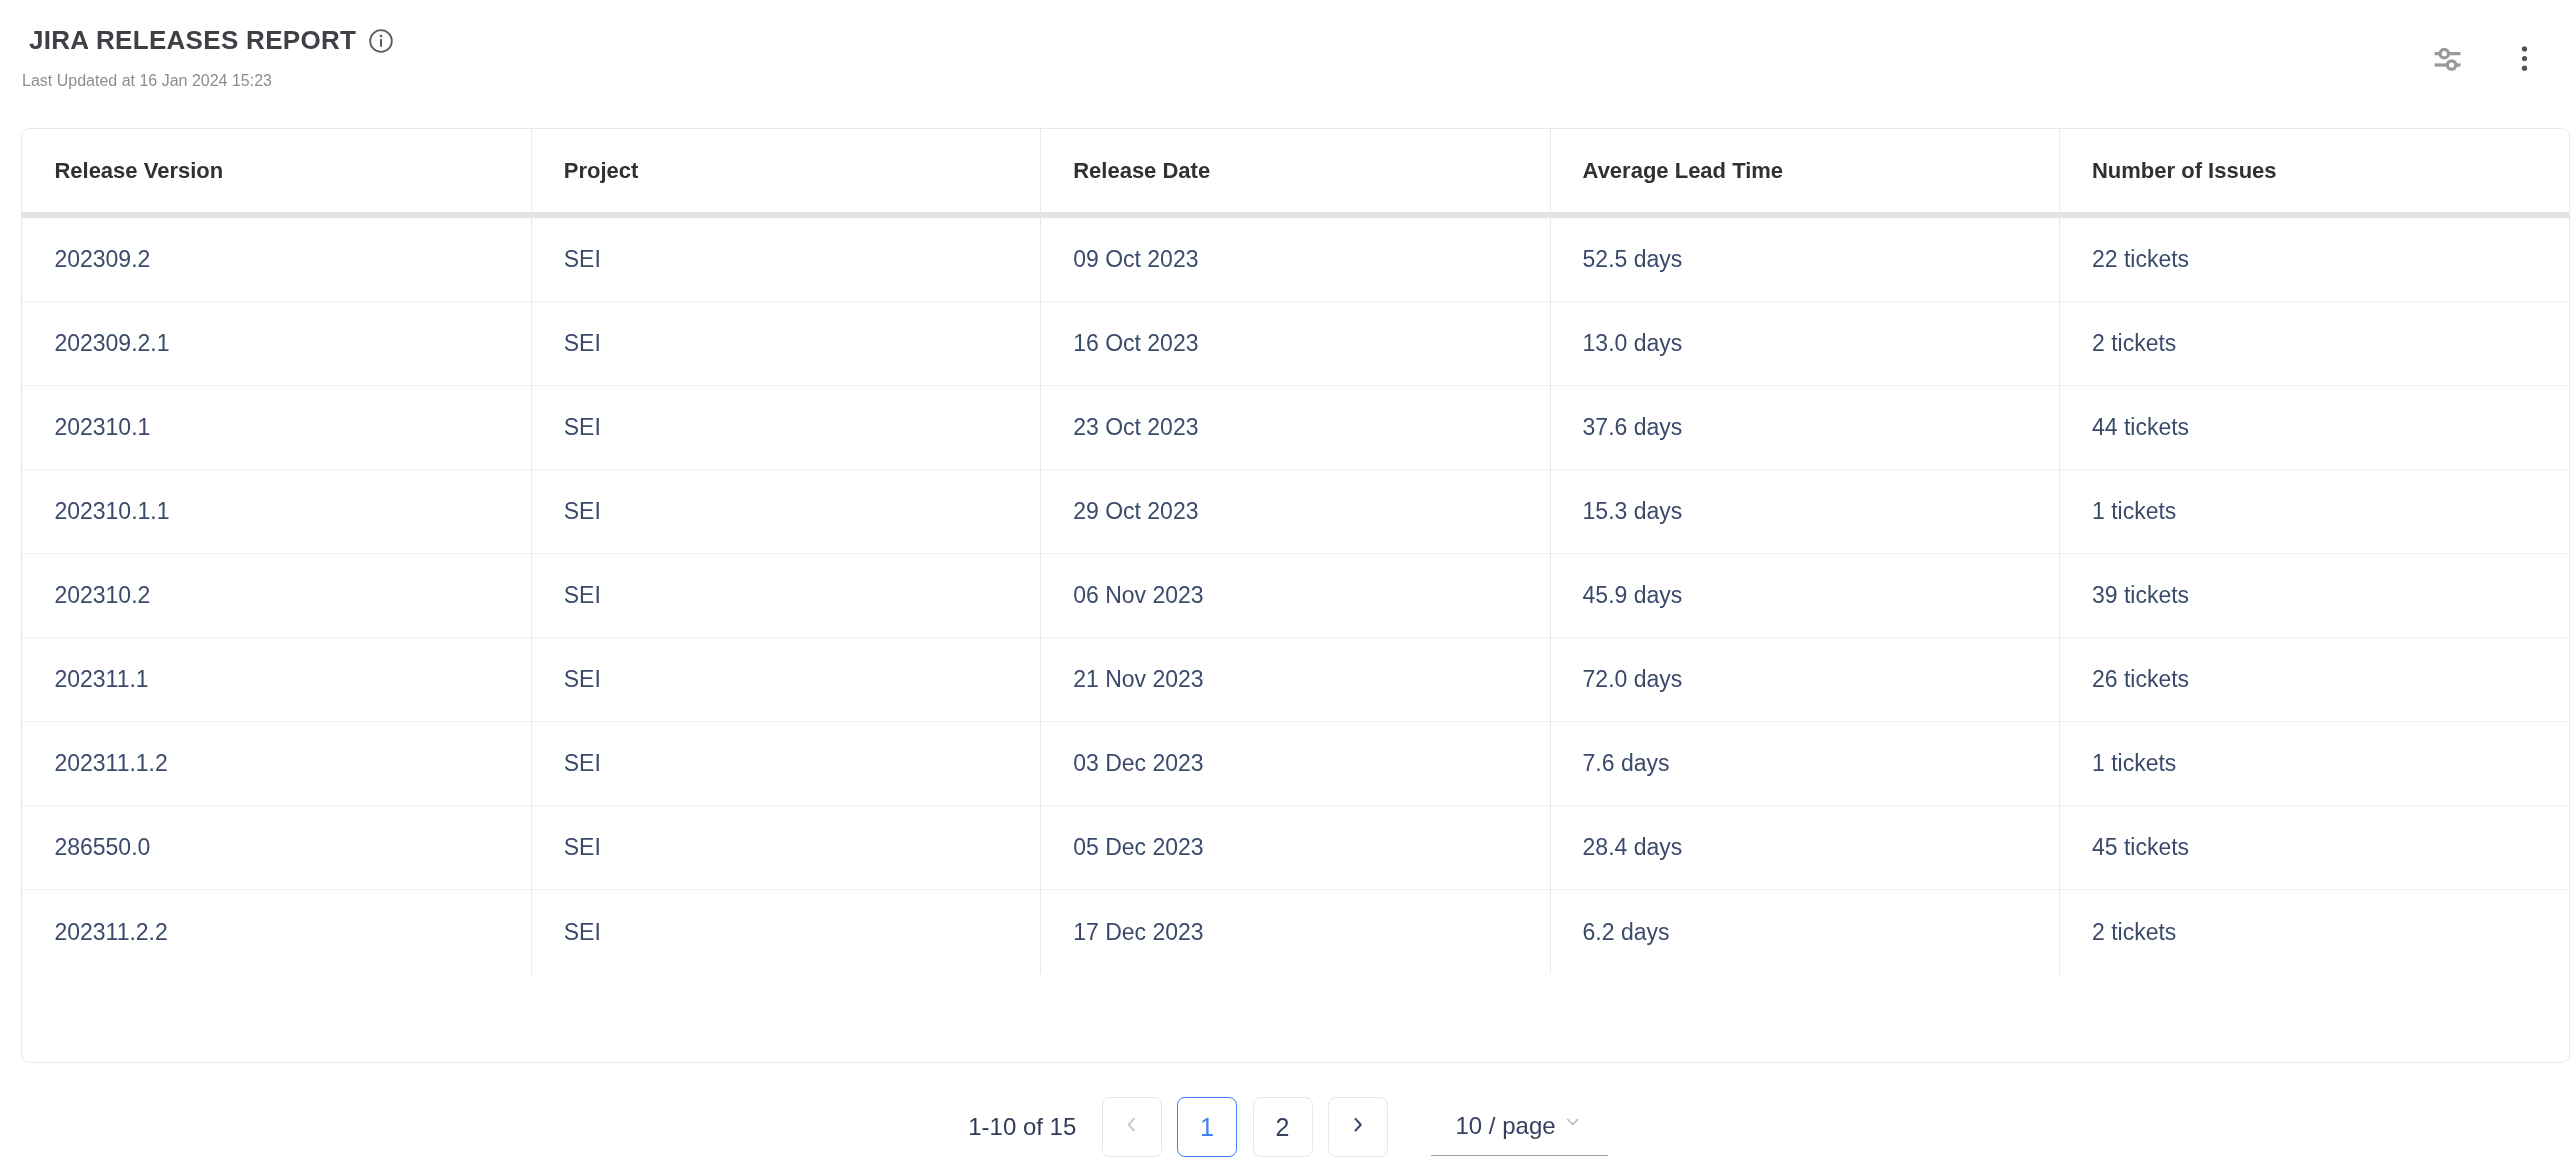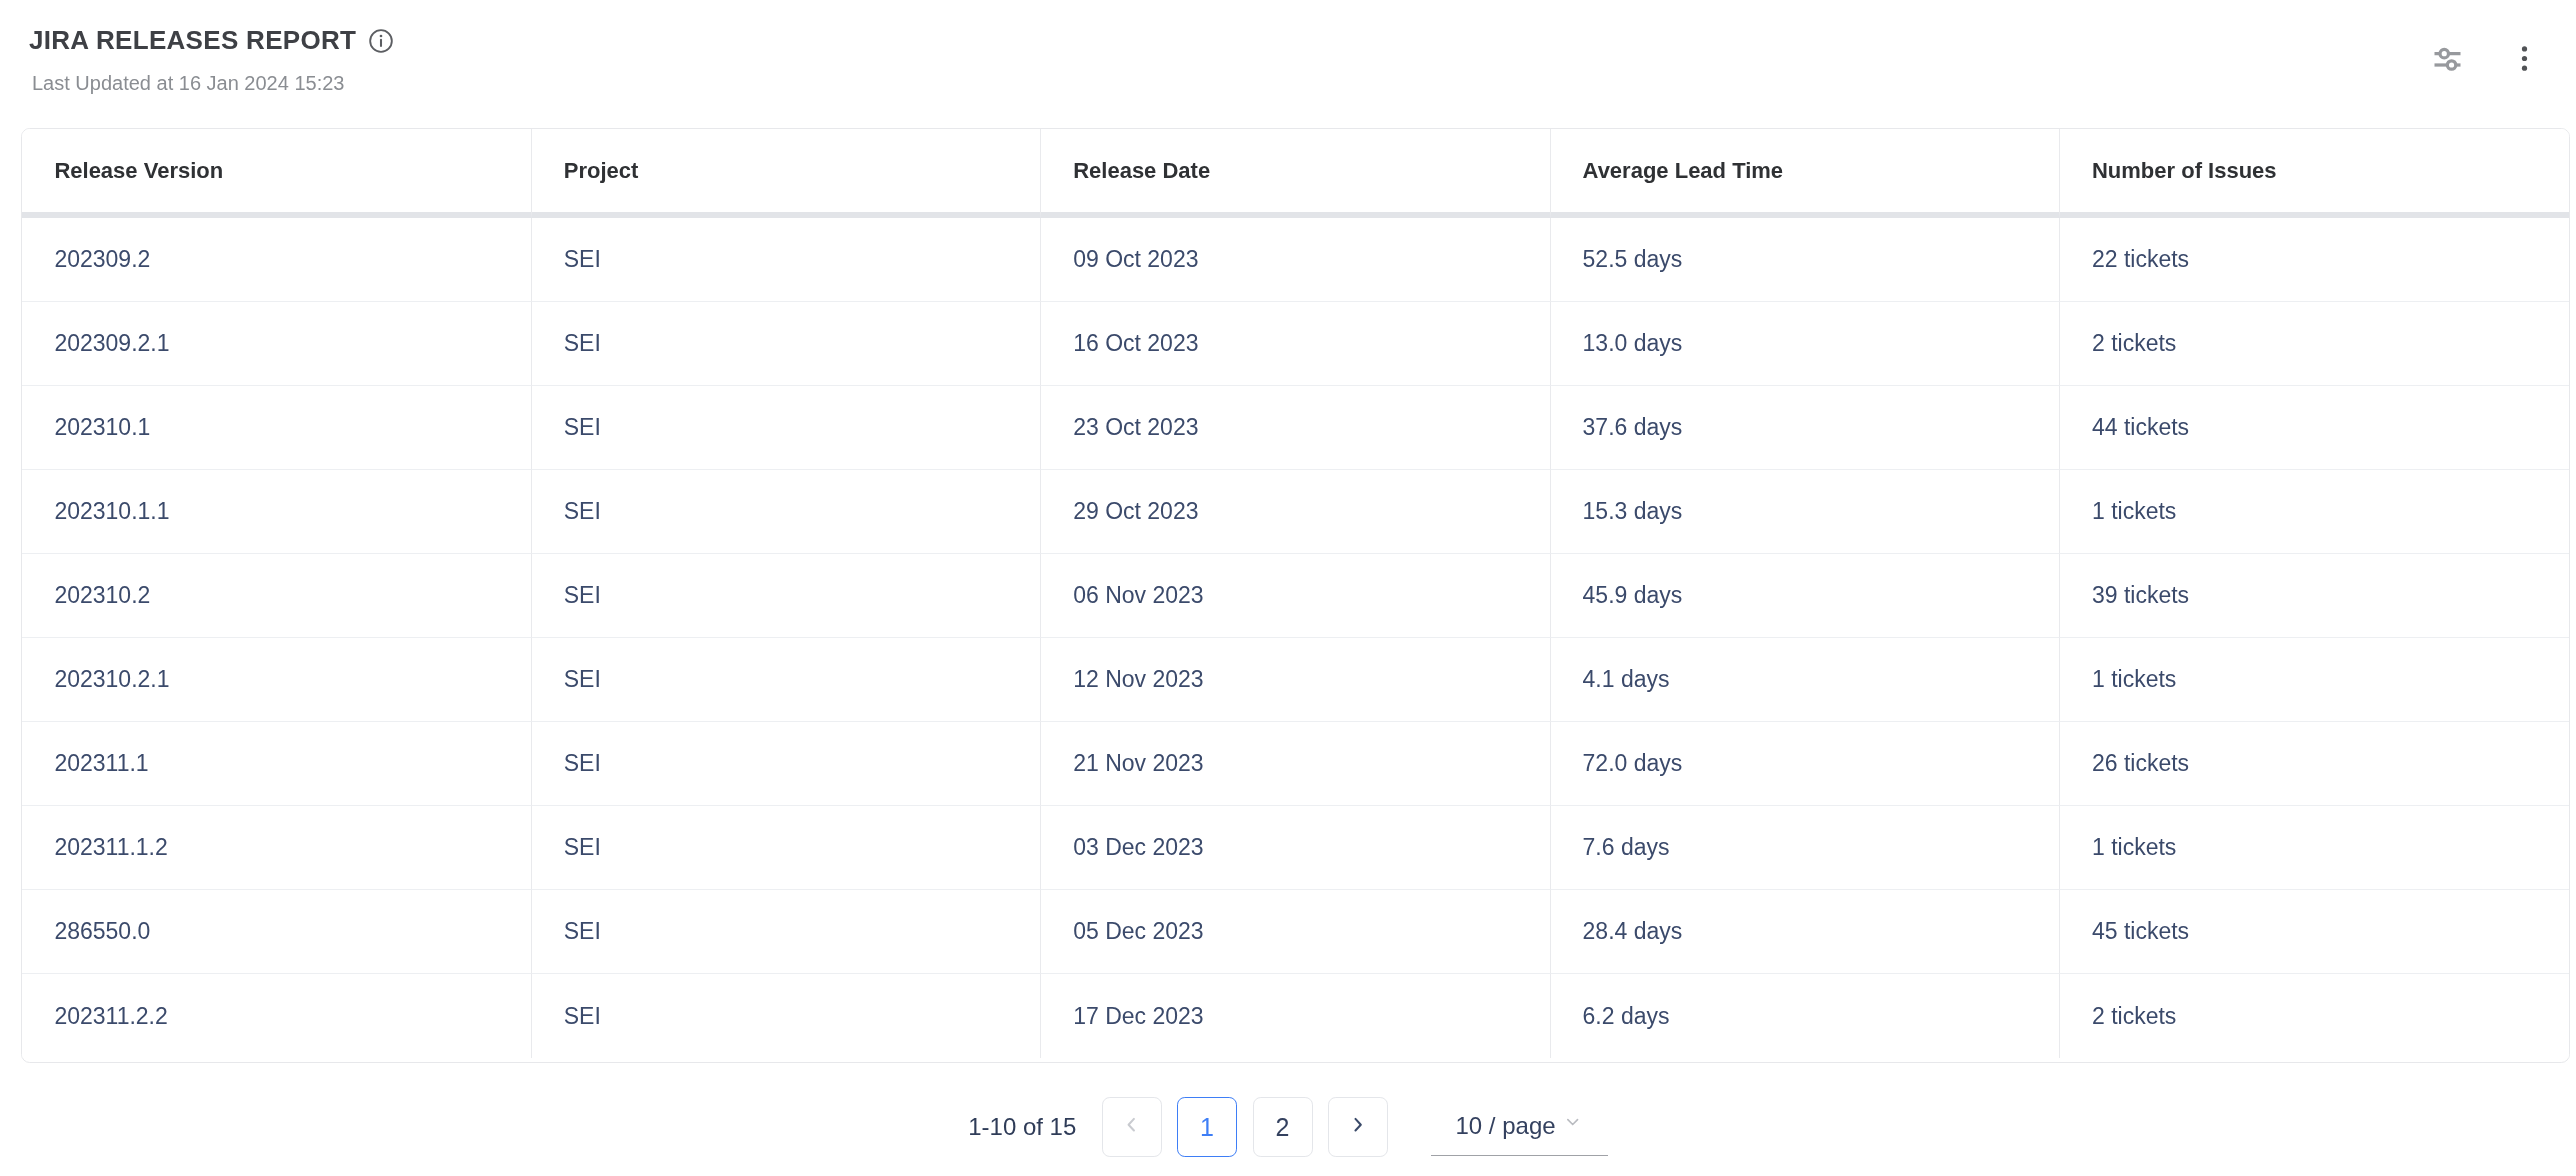--- a/index.html
+++ b/index.html
@@ -6,21 +6,21 @@
   html, body { width: 2576px; height: 1176px; overflow: hidden; background: #ffffff; }
   body { font-family: "Liberation Sans", "DejaVu Sans", sans-serif; }
 
   .screen { position: relative; width: 2576px; height: 1176px; background: #ffffff; }
 
   
   .widget-header { position: absolute; top: 0; left: 0; right: 0; height: 126px; }
   .title-row { position: absolute; top: 25px; left: 29px; display: flex; align-items: center; gap: 11.6px; }
   .title { font-size: 26px; font-weight: 700; color: #3e4045; letter-spacing: 0.3px; }
   .info-icon { display: inline-flex; width: 26px; height: 26px; }
-  .subtitle { position: absolute; top: 72px; left: 32px; font-size: 20px; color: #8a8d92; }
+  .subtitle { position: absolute; top: 72px; left: 22px; font-size: 16px; color: #8a8d92; }
   .header-actions { position: absolute; top: 39px; right: 35px; display: flex; align-items: center; gap: 41px; }
   .icon-btn { display: inline-flex; align-items: center; justify-content: center; background: none; border: none; cursor: pointer; padding: 0; }
 
   
   .table-card {
     position: absolute; left: 21.4px; top: 128px; width: 2549px; height: 935px;
     border: 1px solid #e7e8eb; border-radius: 8.7px; overflow: hidden; background: #ffffff;
   }
   table { width: 100%; border-collapse: separate; border-spacing: 0; table-layout: fixed; }
   th, td { text-align: left; padding-left: 32px; padding-right: 19.4px; overflow: hidden; white-space: nowrap; }
@@ -129,27 +129,20 @@
       <td>1 tickets</td>
     </tr>
           <tr>
       <td>202310.2</td>
       <td>SEI</td>
       <td>06 Nov 2023</td>
       <td>45.9 days</td>
       <td>39 tickets</td>
     </tr>
           <tr>
-      <td>202310.2.1</td>
-      <td>SEI</td>
-      <td>12 Nov 2023</td>
-      <td>4.1 days</td>
-      <td>1 tickets</td>
-    </tr>
-          <tr>
       <td>202311.1</td>
       <td>SEI</td>
       <td>21 Nov 2023</td>
       <td>72.0 days</td>
       <td>26 tickets</td>
     </tr>
           <tr>
       <td>202311.1.2</td>
       <td>SEI</td>
       <td>03 Dec 2023</td>

